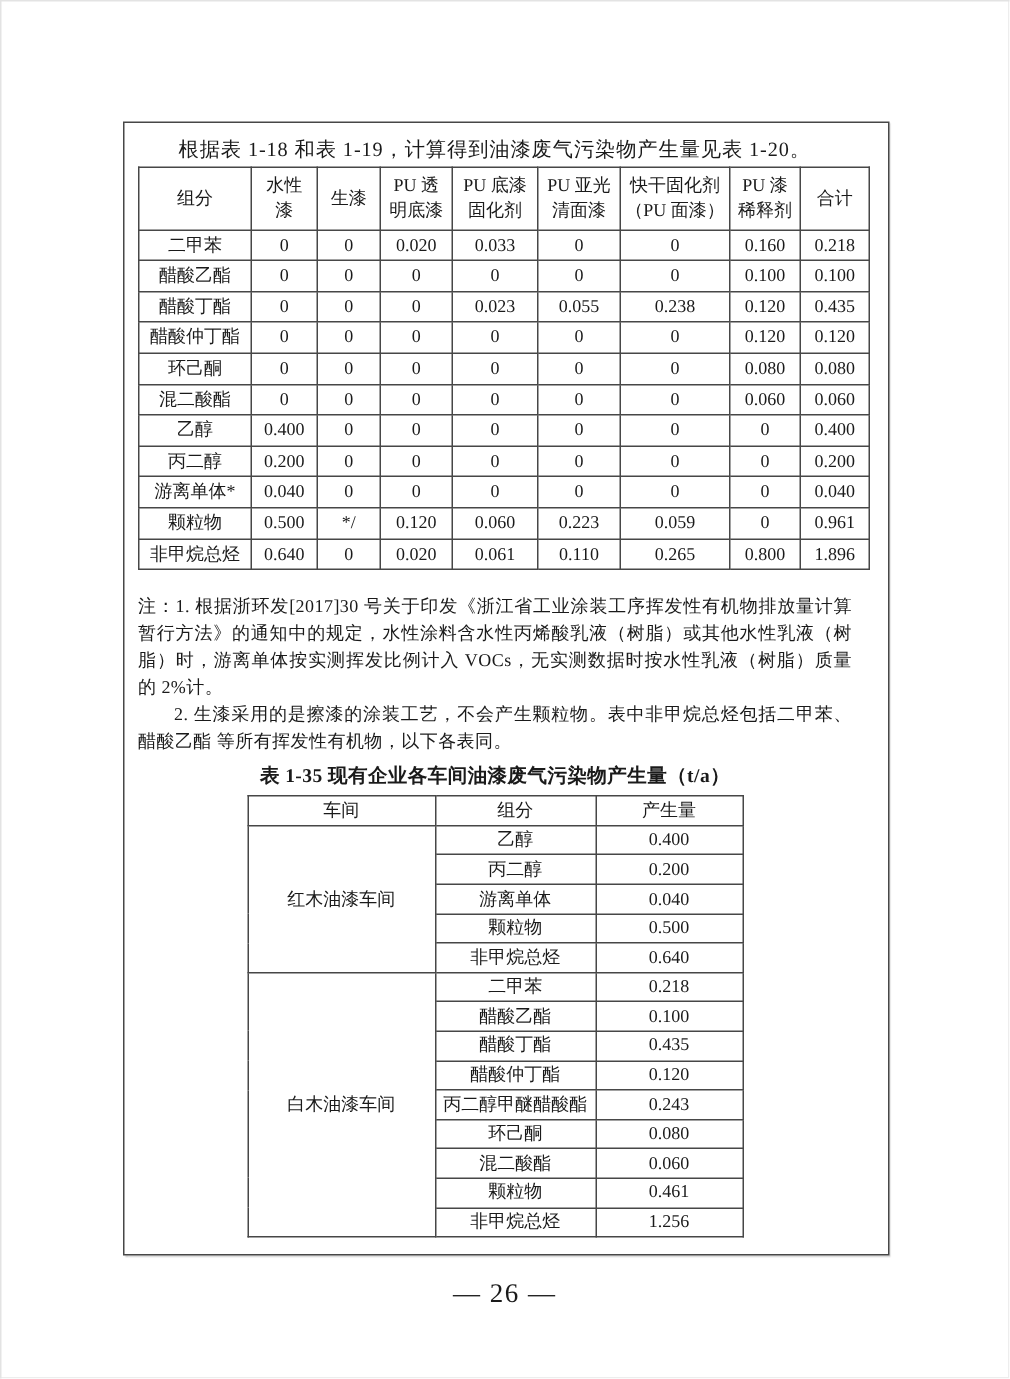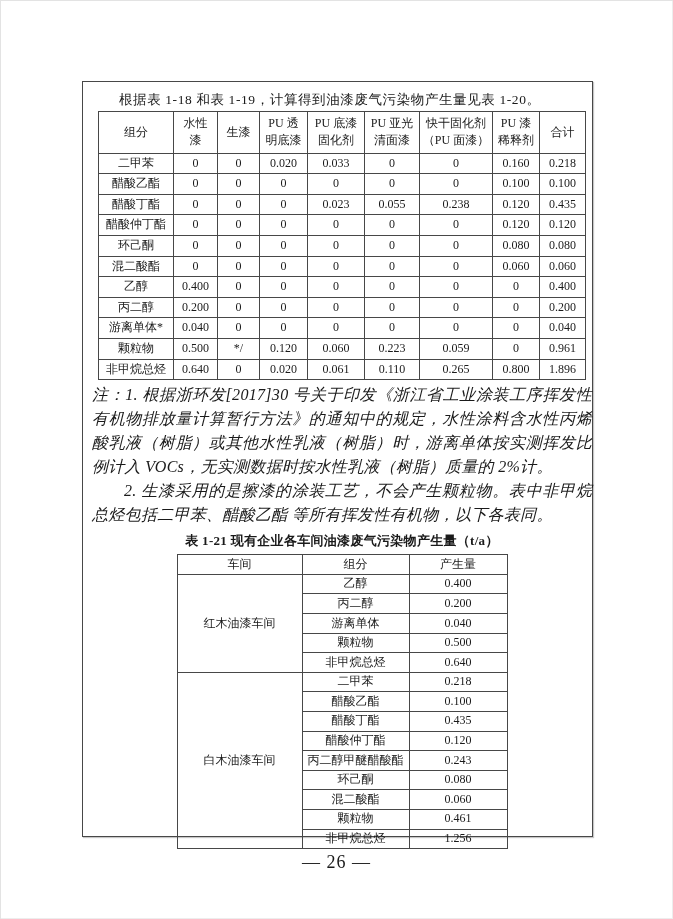--- a/index.html
+++ b/index.html
@@ -11,21 +11,21 @@
   }
   .sheet {
     position:relative; width:673px; height:919px; background:#ffffff;
     box-shadow: inset 1px 1px 0 #e3e3e3, inset -1px -1px 0 #ededed;
     overflow:hidden;
   }
   .frame {
     position:absolute; left:82px; top:81px; width:511px; height:756px;
     border:1px solid #474747;
     box-shadow: 1px 1px 1px rgba(0,0,0,0.22);
-    padding:8px 0 0 9px;
+    padding:8px 24px 0 9px;
     background:#ffffff;
   }
   .para {
     font-size:13.5px; line-height:1.55; text-indent:2em;
     text-align:justify; letter-spacing:0.6px;
   }
   .table-title {
     font-weight:bold; text-align:center; font-size:13px;
     margin:5px 0 3px; letter-spacing:0.3px;
   }
@@ -35,21 +35,21 @@
     font-weight:normal; overflow:hidden;
   }
   #t20 { width:487px; font-size:12px; }
   #t20 th { white-space:pre-line; padding:3px 1px; line-height:1.45; }
   #t20 td { padding:2px 1px; line-height:1.3; white-space:pre-line; }
   #t20 th:nth-child(1){width:75px;} #t20 th:nth-child(2){width:44px;margin-left:41px;}
   #t20 th:nth-child(3){width:42px;} #t20 th:nth-child(4){width:48px;}
   #t20 th:nth-child(5){width:57px;} #t20 th:nth-child(6){width:55px;}
   #t20 th:nth-child(7){width:73px;} #t20 th:nth-child(8){width:47px;}
   #t20 th:nth-child(9){width:46px;}
-  .notes { font-size:16px; line-height:1.5; text-align:justify; margin-top:3px; letter-spacing:0.3px;font-style:italic; }
+  .notes { font-size:12px; line-height:1.5; text-align:justify; margin-top:15px; letter-spacing:0.3px; }
   .notes p.n2 { text-indent:2em; }
   .para2 { margin-top:9px; }
   #t21 { width:330px; font-size:12px; margin-top:4px; }
   #t21 th, #t21 td { padding:1.5px 2px; line-height:1.3;text-align:center; }
   #t21 col:nth-child(1){width:125px;} #t21 col:nth-child(2){width:107px;}
   #t21 col:nth-child(3){width:98px;}
   .pageno {
     position:absolute; left:0; right:0; top:852px;
     text-align:center; font-size:18px; letter-spacing:1px;
   }
@@ -207,21 +207,21 @@
           </tr>
         </tbody>
     </table>
 
     <div class="notes">
       <p class="n1">注：1. 根据浙环发[2017]30 号关于印发《浙江省工业涂装工序挥发性有机物排放量计算暂行方法》的通知中的规定，水性涂料含水性丙烯酸乳液（树脂）或其他水性乳液（树脂）时，游离单体按实测挥发比例计入 VOCs，无实测数据时按水性乳液（树脂）质量的 2%计。</p>
       <p class="n2">2. 生漆采用的是擦漆的涂装工艺，不会产生颗粒物。表中非甲烷总烃包括二甲苯、醋酸乙酯 等所有挥发性有机物，以下各表同。</p>
     </div>
 
 
-    <div class="table-title">表 1-21 现有企业各车间油漆废气污染物产生量（t/a）</div>
+    <div class="table-title">表 1-35 现有企业各车间油漆废气污染物产生量（t/a）</div>
 
     <table id="t21">
       <colgroup>
           <col>
           <col>
           <col>
         </colgroup>
       <thead id="t21-head">
           <tr>
             <th>车间</th>

